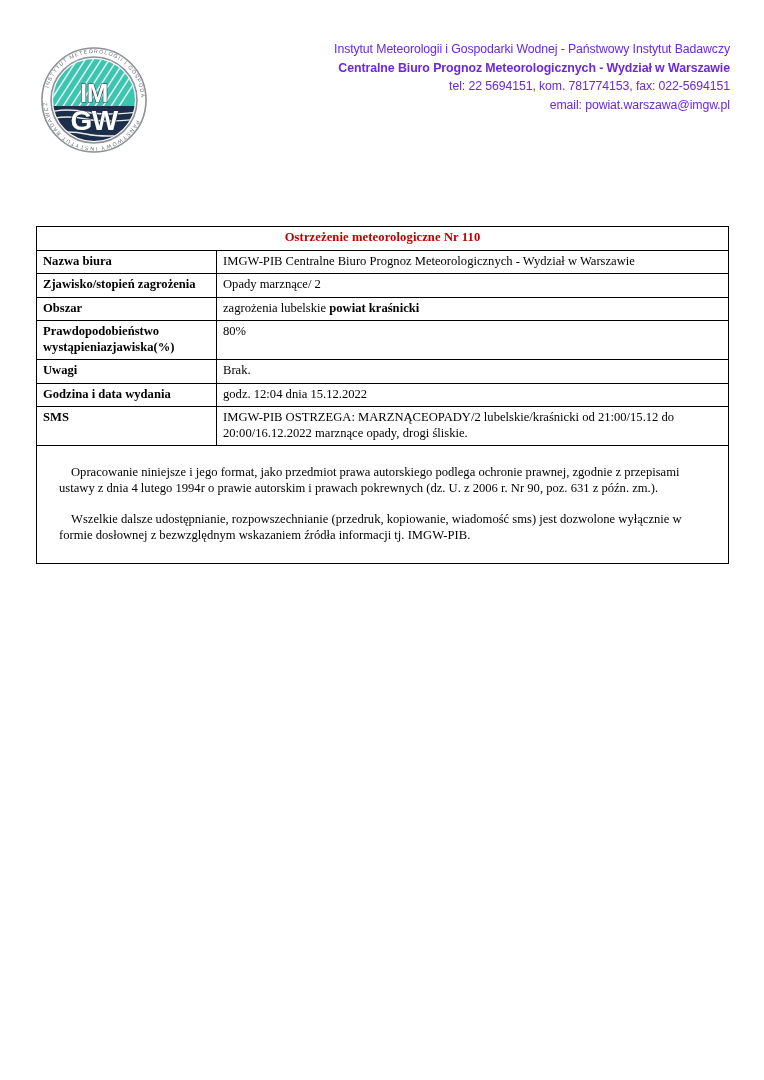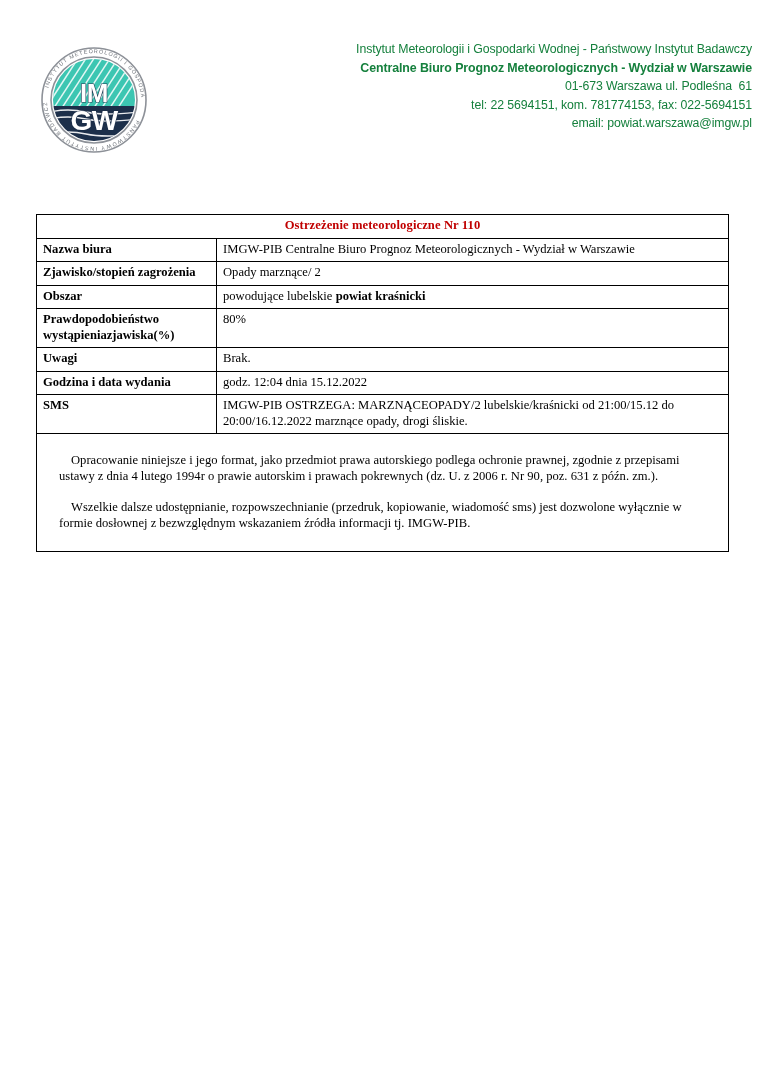--- a/index.html
+++ b/index.html
@@ -29,43 +29,43 @@
     position: absolute;
     left: 38px;
     top: 44px;
     width: 112px;
     height: 112px;
   }
   .logo-wrap svg { display: block; }
 
   .header-text {
     position: absolute;
-    left: 218px;
+    left: 196px;
     top: 40px;
     width: 534px;
     text-align: right;
     font-family: "Liberation Sans", sans-serif;
-    color: #15803d;
+    color: #6d28d9;
     line-height: 18.5px;
   }
   .header-line {
     font-size: 12.3px;
     letter-spacing: -0.1px;
     white-space: pre;
   }
   .header-line.bold {
     font-weight: bold;
     font-size: 12.4px;
   }
 
   
   .doc-table {
     position: absolute;
     left: 36px;
-    top: 214px;
+    top: 226px;
     width: 692px;
     border-collapse: collapse;
     table-layout: fixed;
   }
   .doc-table td {
     border: 1px solid #000000;
     padding: 3px 6px 4px 6px;
     vertical-align: top;
     font-size: 12.6px;
     line-height: 15.5px;
@@ -158,21 +158,20 @@
       </g>
 
       <text x="56" y="58" text-anchor="middle" font-family="Liberation Sans, sans-serif" font-size="26" font-weight="bold" fill="#ffffff" stroke="#1c2f4a" stroke-width="1.2" paint-order="stroke" letter-spacing="-0.5">IM</text>
       <text x="56" y="86" text-anchor="middle" font-family="Liberation Sans, sans-serif" font-size="28" font-weight="bold" fill="#ffffff" stroke="#1c2f4a" stroke-width="1.2" paint-order="stroke" letter-spacing="-0.5">GW</text>
     </svg>
   </div>
 
   <div class="header-text">
     <div class="header-line">Instytut Meteorologii i Gospodarki Wodnej - Państwowy Instytut Badawczy</div>
     <div class="header-line bold">Centralne Biuro Prognoz Meteorologicznych - Wydział w Warszawie</div>
-    <div class="header-line">01-673 Warszawa ul. Podleśna  61</div>
     <div class="header-line">tel: 22 5694151, kom. 781774153, fax: 022-5694151</div>
     <div class="header-line">email: powiat.warszawa@imgw.pl</div>
   </div>
 </div>
 
 <table class="doc-table">
   <colgroup>
     <col class="col-label">
     <col class="col-value">
   </colgroup>
@@ -186,21 +185,21 @@
       <td class="value-cell">IMGW-PIB Centralne Biuro Prognoz Meteorologicznych - Wydział w Warszawie</td>
     </tr>
 
     <tr>
       <td class="label-cell">Zjawisko/stopień zagrożenia</td>
       <td class="value-cell">Opady marznące/ 2</td>
     </tr>
 
     <tr>
       <td class="label-cell">Obszar</td>
-      <td class="value-cell"><span>powodujące lubelskie </span><b>powiat kraśnicki</b></td>
+      <td class="value-cell"><span>zagrożenia lubelskie </span><b>powiat kraśnicki</b></td>
     </tr>
 
 
 
     <tr>
       <td class="label-cell">Prawdopodobieństwo wystąpieniazjawiska(%)</td>
       <td class="value-cell tall-cell">80%</td>
     </tr>
 
     <tr>

